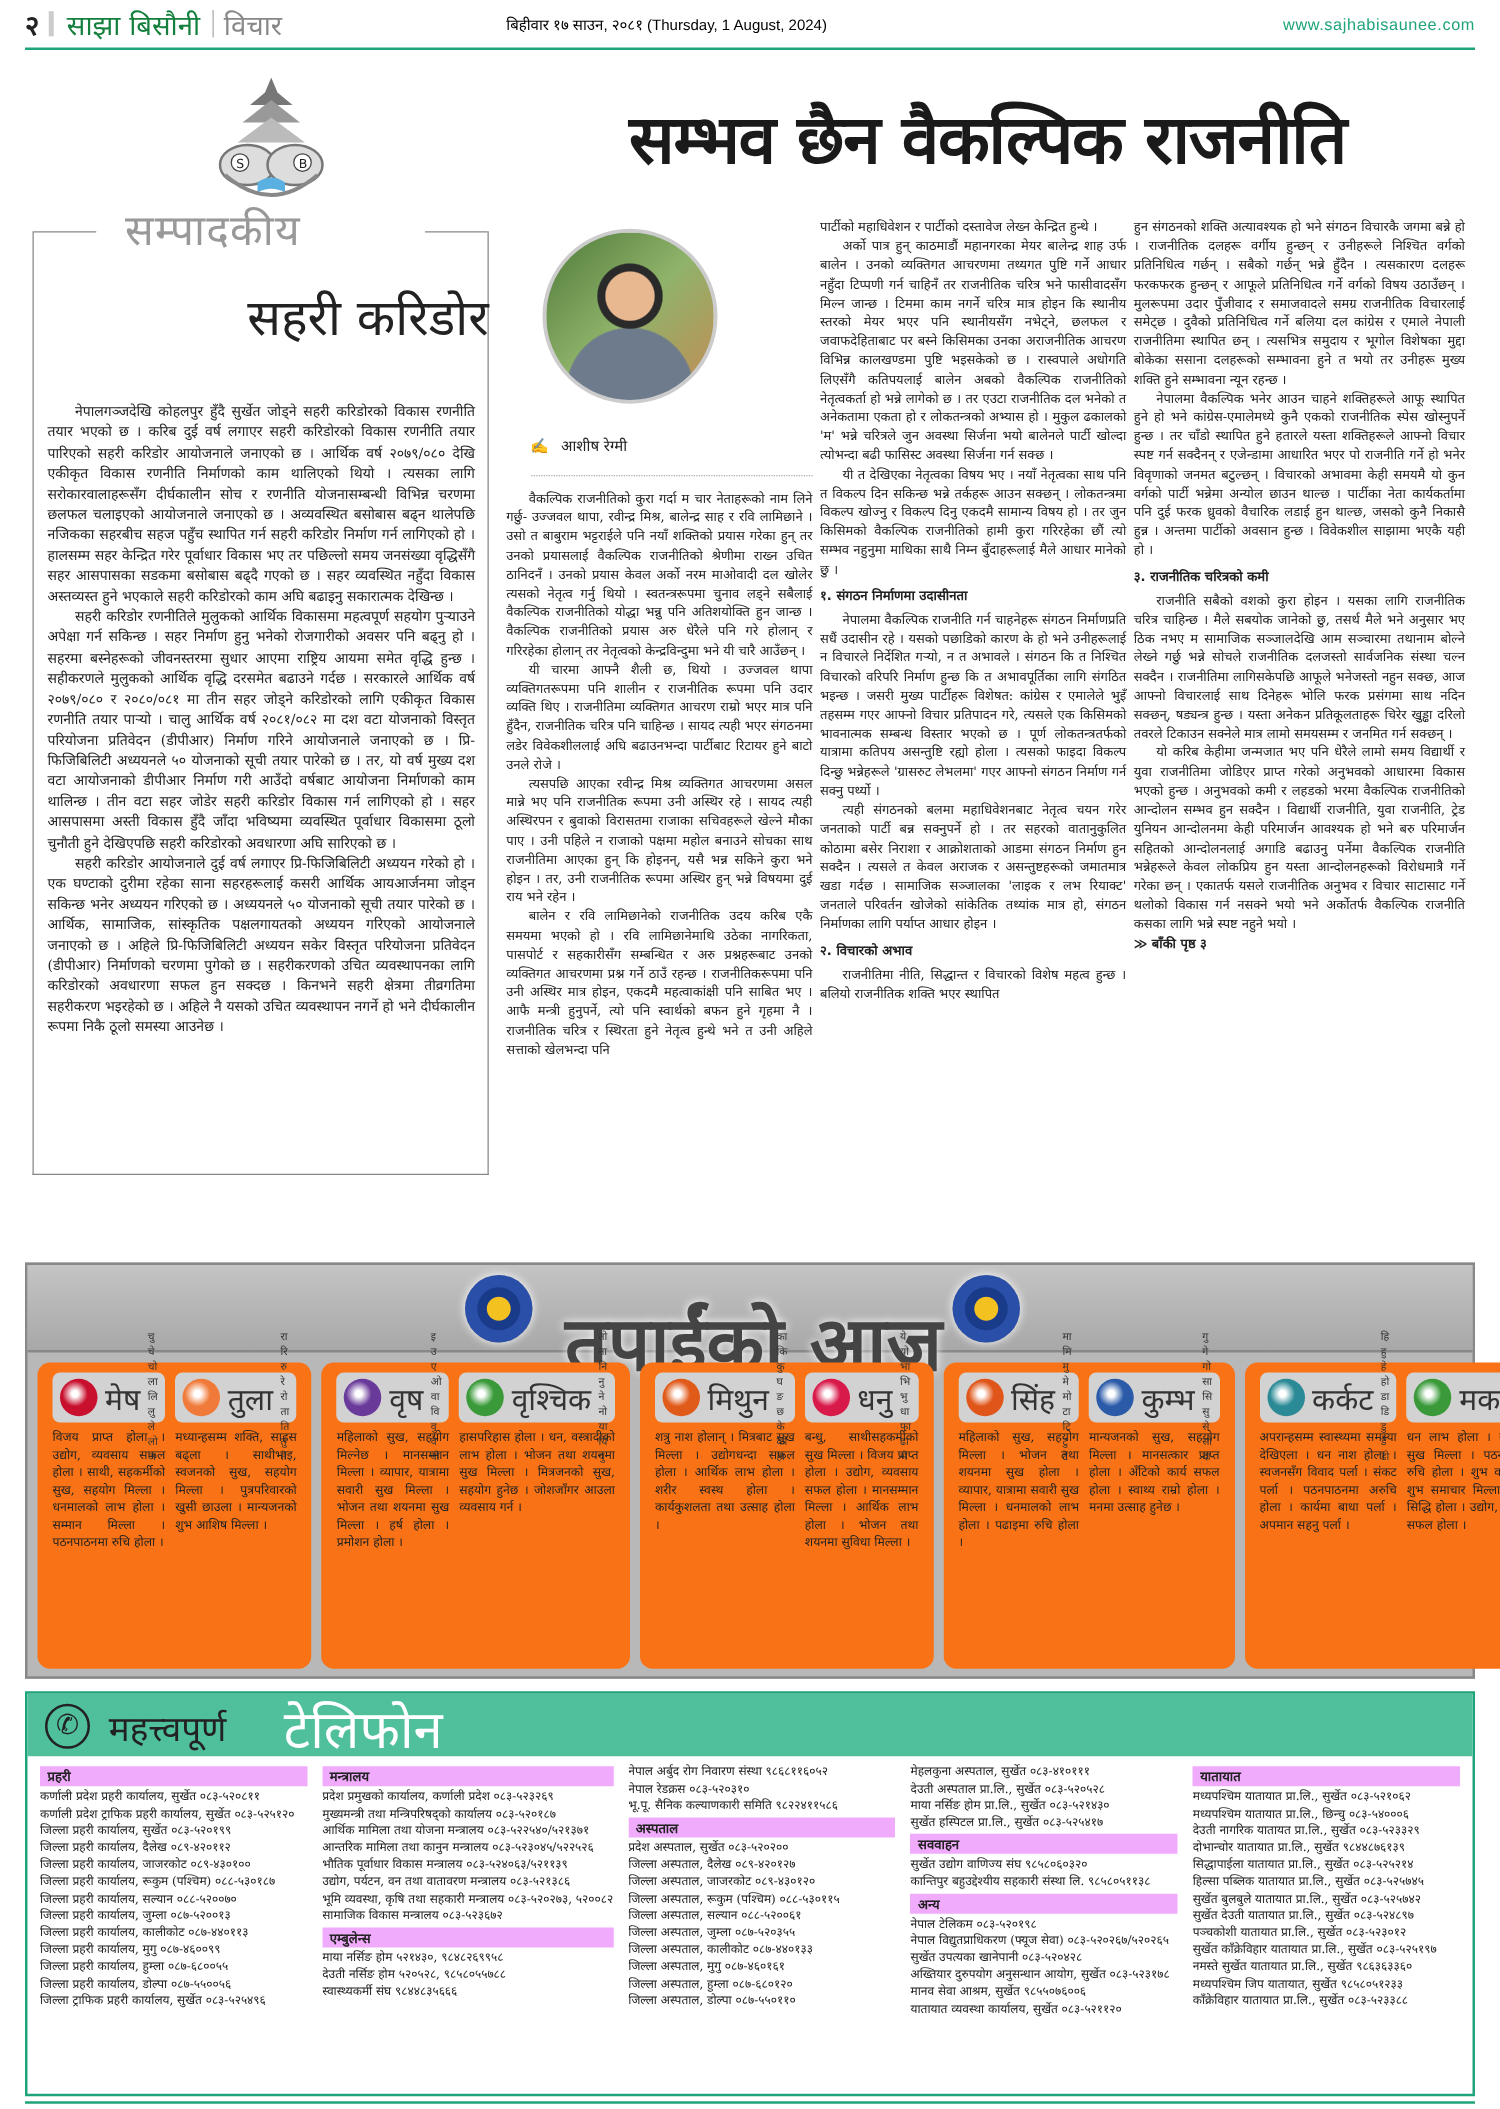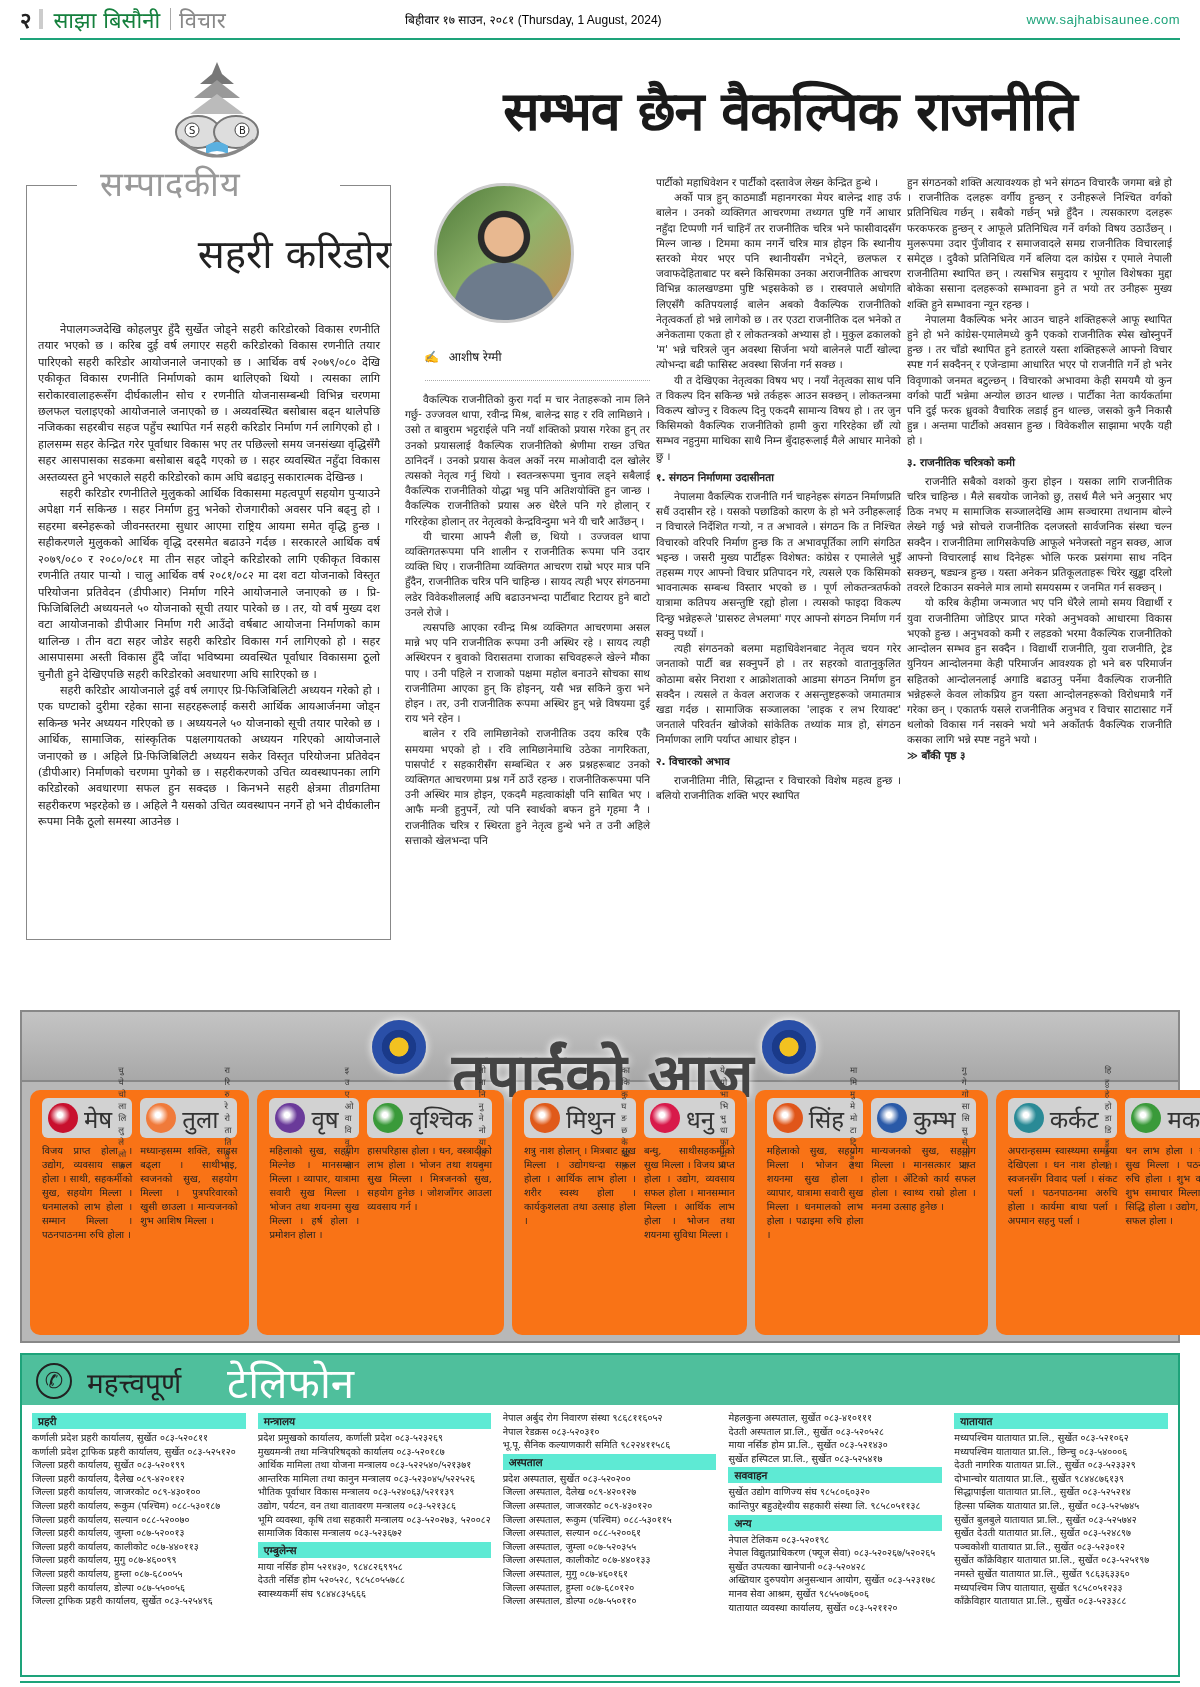--- a/index.html
+++ b/index.html
@@ -43,21 +43,21 @@
 .sign-icon{width:30px;height:30px;border-radius:50%;flex:none}
 .sign-name{font-family:"DejaVu Sans",sans-serif;font-size:24px;color:#333}
 .sign-letters{font-size:8.5px;line-height:12px;color:#333}
 .sign-text{font-size:9.8px;line-height:14px;margin-top:6px;text-align:justify}
 .tel{position:absolute;left:20px;top:1353px;width:1160px;height:324px;border:2px solid #1ea37a}
 .tel-head{height:50px;background:#4fbf9c;position:relative}
 .tel-phone{position:absolute;left:14px;top:8px;width:36px;height:36px;border:2px solid #222;border-radius:50%;text-align:center;font-size:22px;line-height:32px}
 .tel-t1{position:absolute;left:65px;top:8px;font-family:"DejaVu Sans",sans-serif;font-size:28px;color:#222}
 .tel-t2{position:absolute;left:205px;top:-2px;font-family:"DejaVu Sans",sans-serif;font-size:42px;color:#fff}
 .tel-cols{position:absolute;left:10px;right:10px;top:56px;display:grid;grid-template-columns:repeat(5,1fr);gap:12px}
-.tel-cat{background:#5eead4;font-family:"DejaVu Sans",sans-serif;font-weight:bold;font-size:10.5px;padding:1px 6px;margin:2px 0}
+.tel-cat{background:#f0abfc;font-family:"DejaVu Sans",sans-serif;font-weight:bold;font-size:10.5px;padding:1px 6px;margin:2px 0}
 .tel-item{font-size:9.6px;line-height:13.6px;white-space:nowrap;overflow:hidden}
 .bottomline{position:absolute;left:20px;right:20px;top:1681px;border-top:2px solid #1ea37a}
 </style>
 </head>
 <body>
 
 <div class="hdr">
   <span class="pg">२</span>
   <span class="bar1"></span>
   <span class="brand">साझा बिसौनी</span>

